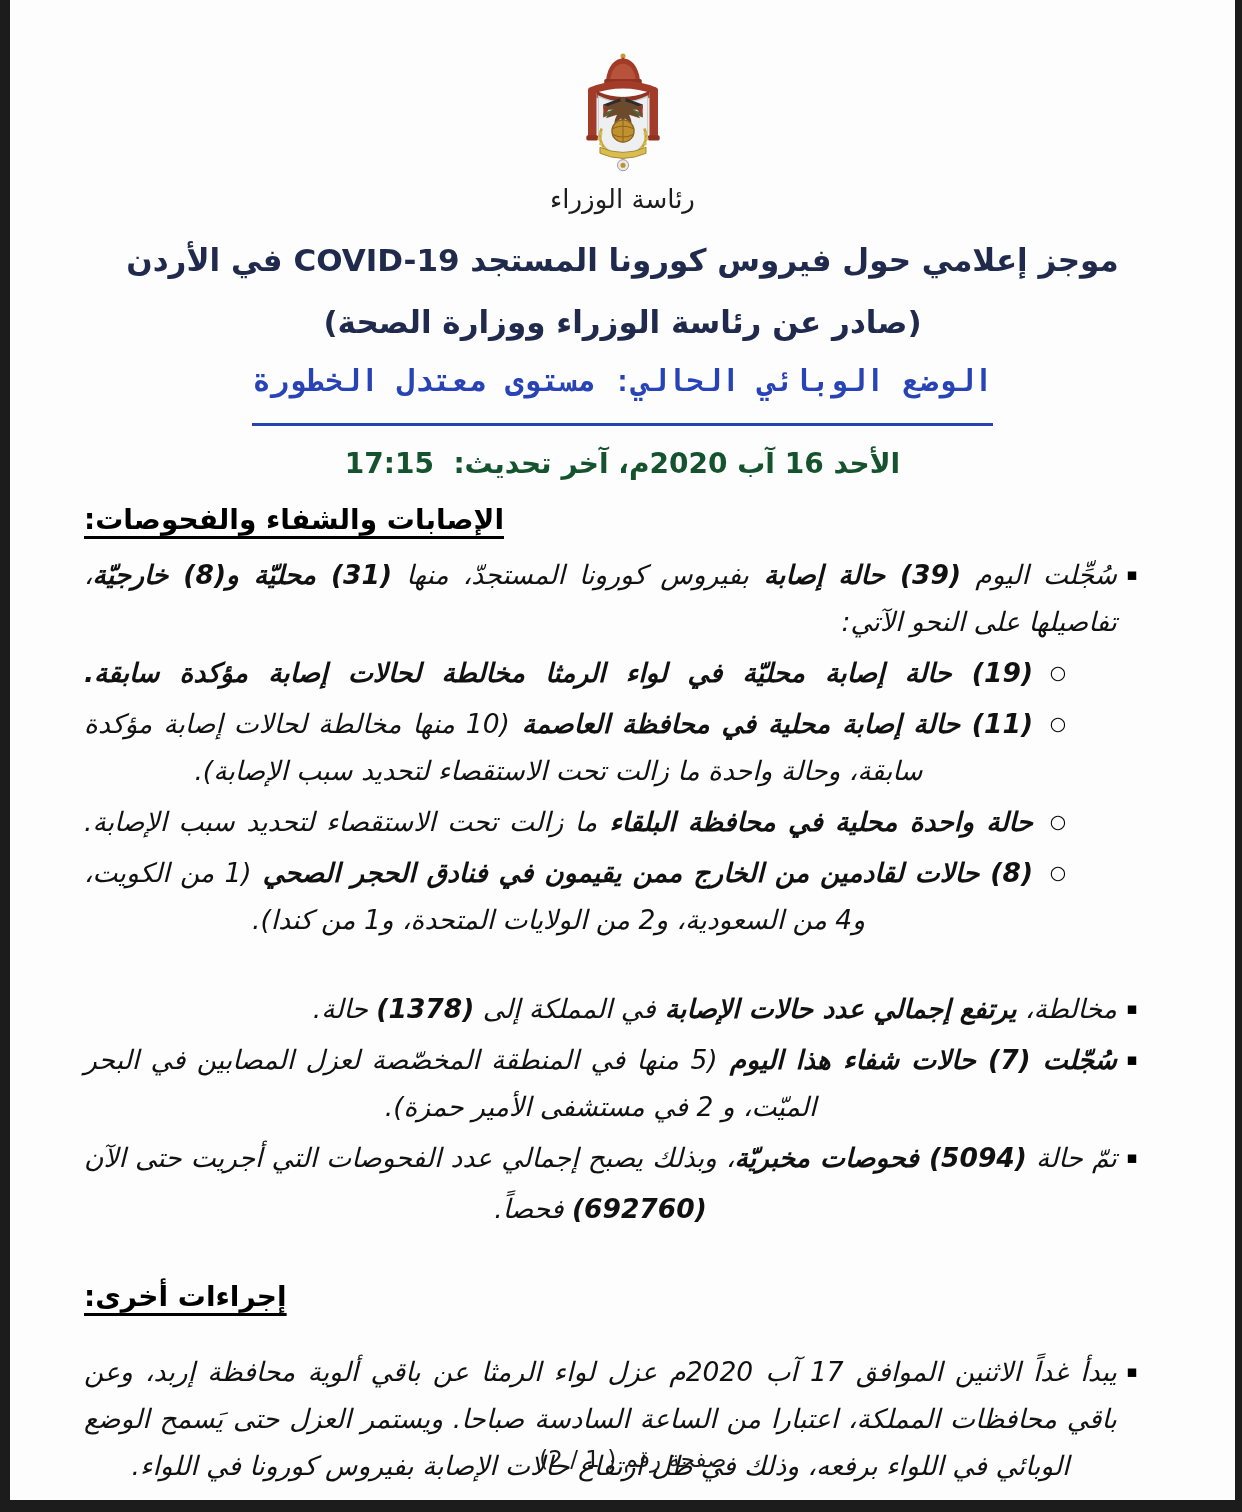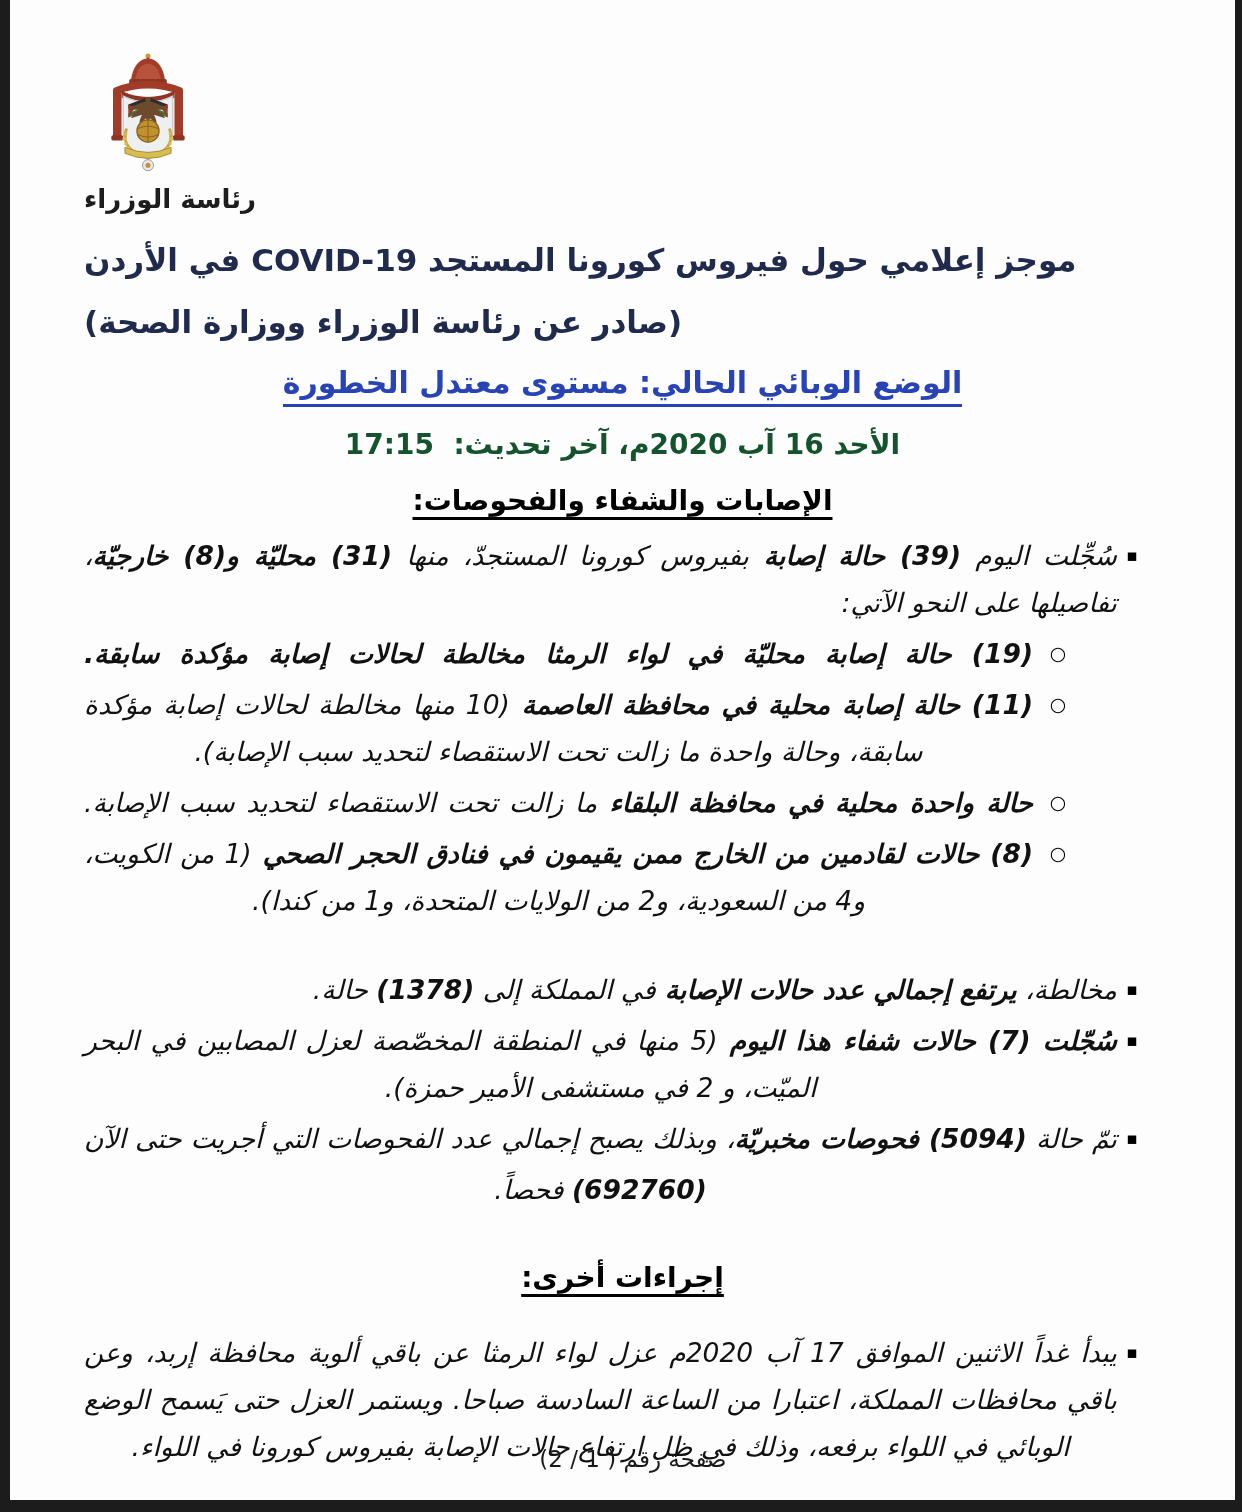--- a/index.html
+++ b/index.html
@@ -12,45 +12,46 @@
   }
   .photo{position:relative;width:1242px;height:1512px;background:#fdfdfd;overflow:hidden;}
   .strip{position:absolute;background:var(--photo_border,#1c1c1c);}
   .strip.left{left:0;top:0;width:10px;height:100%;}
   .strip.right{right:0;top:0;width:7px;height:100%;}
   .strip.bottom{left:0;bottom:0;width:100%;height:12px;}
   .content{
     position:absolute;top:0;left:10px;right:7px;bottom:12px;
     padding:44px 74px 0 74px;
   }
-  .logo-wrap{text-align:left;margin-top:6px;font-weight:bold;}
+  .logo-wrap{text-align:center;margin-top:6px;}
   .logo-wrap svg{display:inline-block;}
   .logo-caption{
     font-size:26px;color:#1d1d1d;margin-top:2px;
     font-family:"DejaVu Sans", sans-serif;
   }
   .title{
-    text-align:left;font-weight:bold;font-size:31px;line-height:45px;
+    text-align:center;font-weight:bold;font-size:31px;line-height:45px;
     color:var(--title_navy,#1f2a4d);
   }
   .t1{margin-top:24px;}
   .t2{margin-top:17px;}
   .status-wrap{text-align:center;margin-top:17px;}
   .status{
     display:inline-block;font-weight:bold;font-size:30px;line-height:42px;
     color:var(--status_blue,#2843b5);
     border-bottom:3px solid var(--status_blue,#2843b5);
-    padding-bottom:0;
+    padding-bottom:19px;
+    font-family:Liberation Mono, monospace;
   }
   .date{
     margin-top:17px;text-align:center;font-weight:bold;font-size:28px;line-height:42px;
     white-space:pre-wrap;color:#14532d;
   }
   .sec-h{
-    margin-top:14px;text-align:center;font-weight:bold;font-size:28px;line-height:42px;color:#000;
+    margin-top:14px;text-align:left;font-weight:bold;font-size:28px;line-height:42px;color:#000;
     text-decoration:underline;text-decoration-thickness:2.5px;text-underline-offset:7px;
   }
   .plist{margin-top:10px;}
   .para{display:flex;align-items:flex-start;margin:4px 0;font-size:26.5px;line-height:47px;}
   .para .marker{flex:0 0 auto;text-align:center;color:#000;}
   .lvl1{padding-right:14px;}
   .lvl1 .marker{width:30px;font-size:17px;line-height:47px;}
   .lvl2{padding-right:78px;}
   .lvl2 .marker{width:50px;font-size:19px;line-height:47px;}
   .ptext{flex:1 1 auto;text-align:justify;font-style:italic;}

